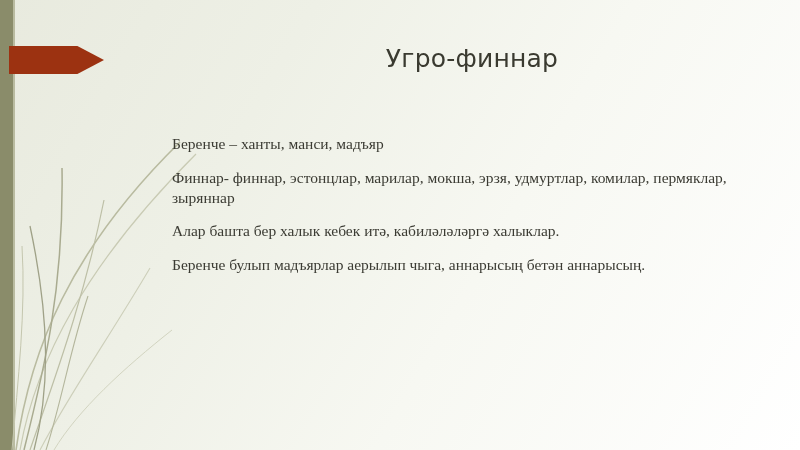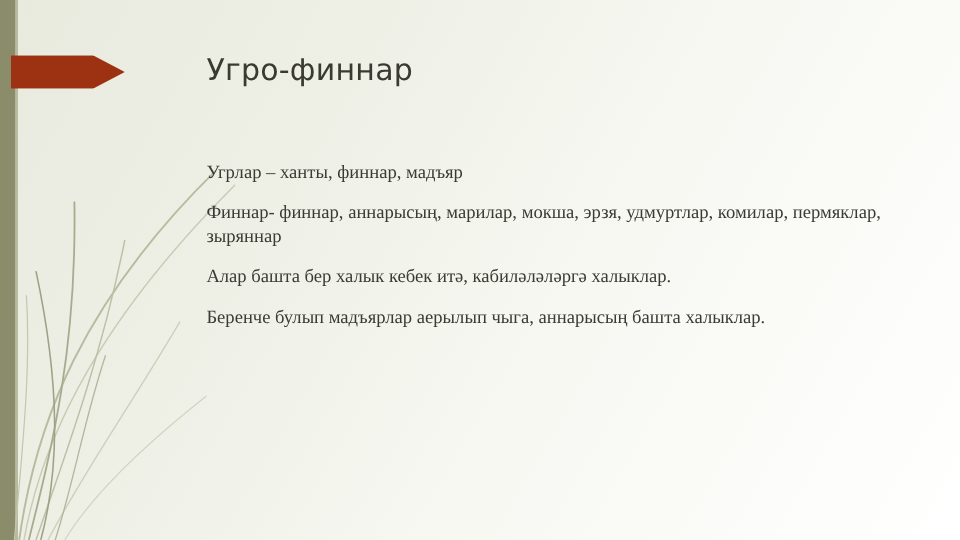--- a/index.html
+++ b/index.html
@@ -58,20 +58,21 @@
   .title {
     position: absolute;
     left: 172px;
     top: 44px;
     width: 600px;
     font-size: 25px;
     color: #3a3a30;
     font-family: "DejaVu Sans", sans-serif;
     font-weight: 400;
     letter-spacing: 0.2px;
+    text-align: center;
   }
   .body-block {
     position: absolute;
     left: 172px;
     top: 134px;
     width: 570px;
   }
   .para {
     font-family: "Liberation Serif", serif;
     font-size: 15.5px;
@@ -101,19 +102,19 @@
     <path d="M46 400 C 62 350, 70 300, 88 246" stroke="#b4b69c" stroke-width="1.1" fill="none"></path>
     <path d="M12 400 C 18 330, 26 260, 22 196" stroke="#c4c6ae" stroke-width="1" fill="none"></path>
     <path d="M54 400 C 78 360, 124 318, 172 280" stroke="#d2d4c0" stroke-width="1" fill="none"></path>
   </svg>
 
   <div class="accent-arrow"></div>
 
   <div class="title">Угро-финнар</div>
 
   <div class="body-block">
-    <p class="para">Угрлар – ханты, финнар, мадъяр</p>
-    <p class="para">Финнар-  финнар, аннарысың, марилар, мокша, эрзя, удмуртлар, комилар, пермяклар, зыряннар</p>
+    <p class="para">Беренче – ханты, манси, мадъяр</p>
+    <p class="para">Финнар-  финнар, эстонцлар, марилар, мокша, эрзя, удмуртлар, комилар, пермяклар, зыряннар</p>
     <p class="para">Алар башта бер халык кебек итә, кабилəлəлəргə халыклар.</p>
-    <p class="para">Беренче булып мадъярлар аерылып чыга, аннарысың башта халыклар.</p>
+    <p class="para">Беренче булып мадъярлар аерылып чыга, аннарысың бетән аннарысың.</p>
   </div>
 
 </div>
 
 </body></html>

